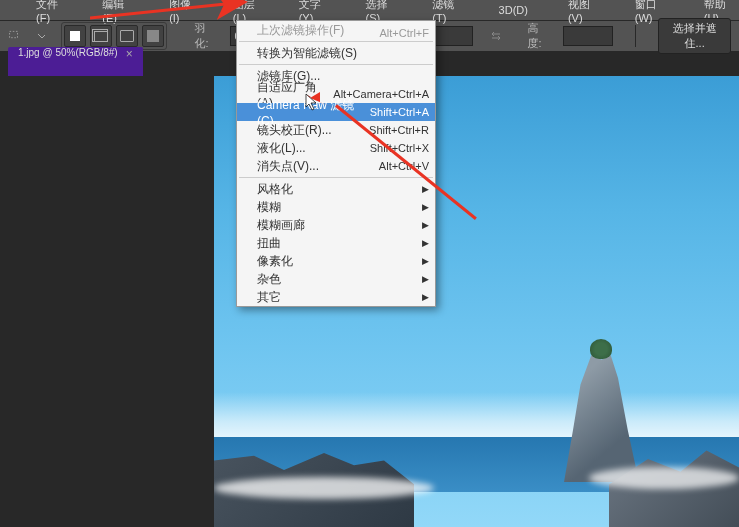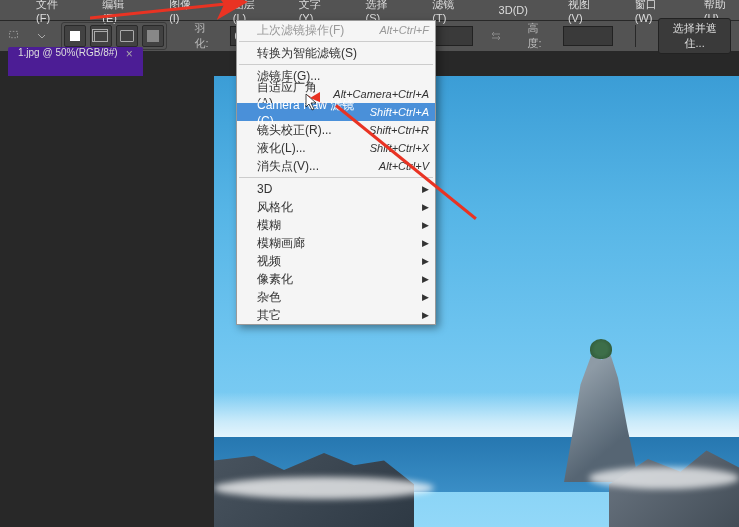--- a/index.html
+++ b/index.html
@@ -36,24 +36,24 @@
     .sea { position: absolute; left: 0; right: 0; bottom: 35px; height: 55px; background: linear-gradient(180deg, #2677b0, #3a8ec6); }
     .rocks-left { position: absolute; left: 0; bottom: 0; width: 200px; height: 95px; background: linear-gradient(135deg, #4a5560, #2e3944); clip-path: polygon(0 30%, 20% 25%, 35% 40%, 55% 22%, 70% 35%, 85% 30%, 100% 55%, 100% 100%, 0 100%); }
     .rock-center { position: absolute; left: 350px; bottom: 45px; width: 75px; height: 130px; background: linear-gradient(140deg, #8e9ba6 20%, #566573 70%); clip-path: polygon(38% 0%, 50% 6%, 62% 2%, 72% 20%, 85% 60%, 100% 100%, 0 100%, 12% 60%, 22% 25%); }
     .tree { position: absolute; left: 376px; bottom: 168px; width: 22px; height: 20px; background: radial-gradient(circle, #3d6e49 40%, #2b5233 100%); border-radius: 60% 60% 50% 50%; }
     .rocks-right { position: absolute; right: 0; bottom: 0; width: 130px; height: 85px; background: linear-gradient(135deg, #6d7884, #434d57); clip-path: polygon(0 50%, 30% 20%, 55% 35%, 75% 10%, 100% 30%, 100% 100%, 0 100%); }
     .foam-left { position: absolute; left: 0; bottom: 28px; width: 220px; height: 22px; background: rgba(255,255,255,0.75); filter: blur(3px); border-radius: 50%; }
     .foam-right { position: absolute; right: 0; bottom: 38px; width: 150px; height: 22px; background: rgba(255,255,255,0.7); filter: blur(3px); border-radius: 50%; }
     
     .dropdown-menu { position: absolute; left: 236px; top: 20px; width: 200px; background: #f5f5f5; border: 1px solid #999; box-shadow: 3px 3px 8px rgba(0,0,0,0.4); font-size: 12px; z-index: 100; }
     .menu-item { height: 18px; padding: 0 6px 0 20px; display: flex; align-items: center; justify-content: space-between; color: #333; cursor: pointer; position: relative; }
-    .menu-item.disabled { color: #999; }
+    .menu-item.disabled { color: #999; align-items: flex-end; }
     .menu-item.highlighted { background: #4a90d9; color: #fff; }
     .menu-item.submenu::after { content: '▶'; font-size: 9px; position: absolute; right: 6px; }
-    .menu-shortcut { color: inherit; font-size: 11px; font-style: italic; }
+    .menu-shortcut { color: inherit; font-size: 11px; }
     .menu-divider { height: 1px; background: #ccc; margin: 2px 2px; }
     
     .arrow1 { position: absolute; left: 90px; top: -4px; z-index: 200; pointer-events: none; }
     .arrow2 { position: absolute; left: 306px; top: 88px; z-index: 200; pointer-events: none; }
     .arrow2-line { position: absolute; left: 336px; top: 104px; width: 180px; height: 3px; background: #e93323; transform: rotate(39deg); transform-origin: left center; z-index: 199; pointer-events: none; }
   </style>
 </head>
 <body>
 
 <div class="menubar">
@@ -158,33 +158,30 @@
   <div class="menu-item">
     <span>液化(L)...</span>
     <span class="menu-shortcut">Shift+Ctrl+X</span>
   </div>
   <div class="menu-item">
     <span>消失点(V)...</span>
     <span class="menu-shortcut">Alt+Ctrl+V</span>
   </div>
   <div class="menu-divider"></div>
   <div class="menu-item submenu">
-    <span>3D</span>
-  </div>
-  <div class="menu-item submenu">
     <span>风格化</span>
   </div>
   <div class="menu-item submenu">
     <span>模糊</span>
   </div>
   <div class="menu-item submenu">
     <span>模糊画廊</span>
   </div>
   <div class="menu-item submenu">
-    <span>视频</span>
+    <span>扭曲</span>
   </div>
   <div class="menu-item submenu">
     <span>像素化</span>
   </div>
   <div class="menu-item submenu">
     <span>杂色</span>
   </div>
   <div class="menu-item submenu">
     <span>其它</span>
   </div>

